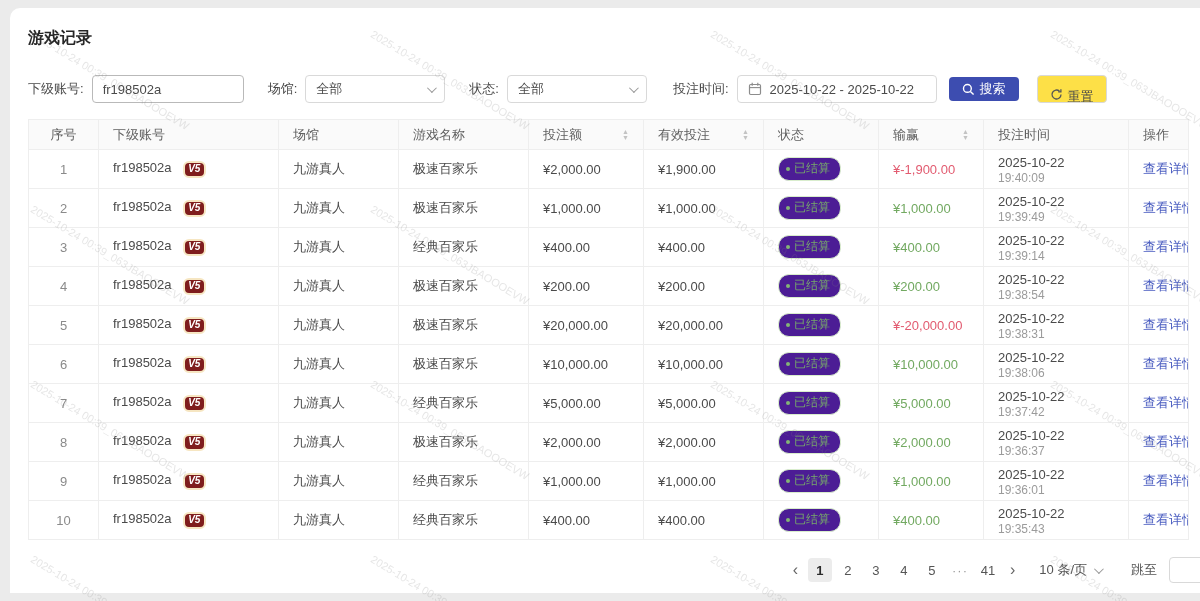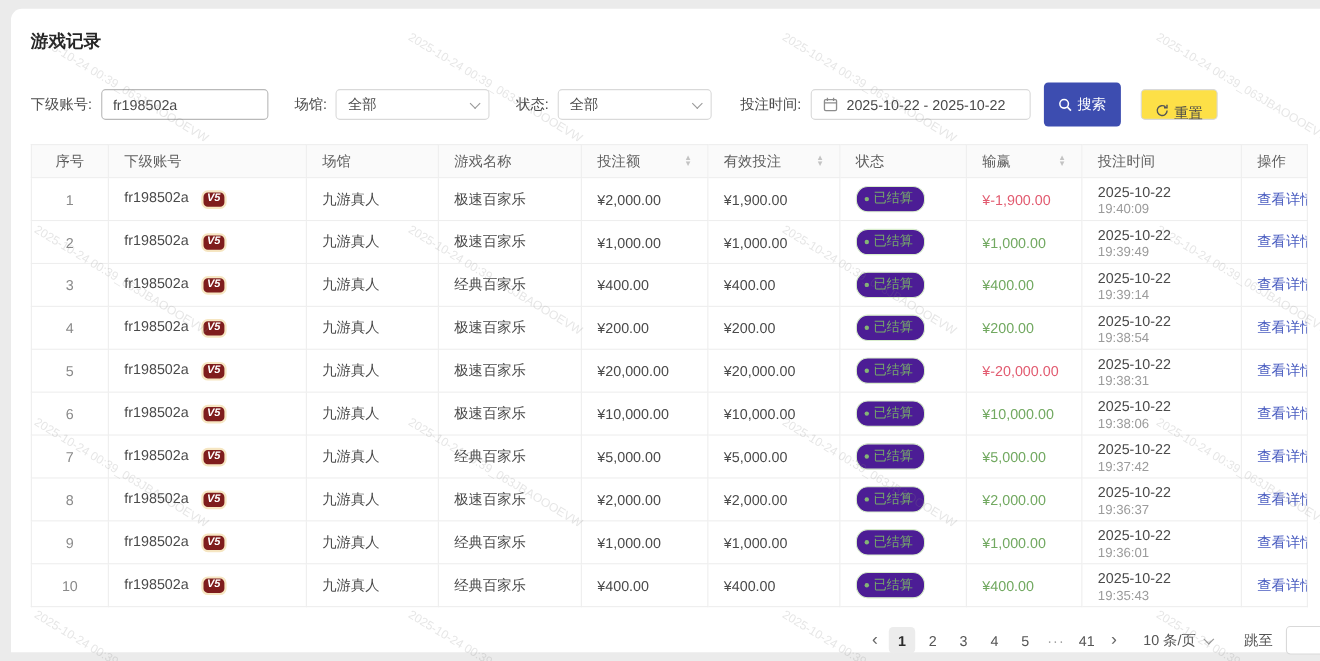--- a/index.html
+++ b/index.html
@@ -63,21 +63,21 @@
   .date-range {
     width: 200px; height: 28px;
     border: 1px solid #d9d9d9;
     border-radius: 4px;
     display: flex; align-items: center;
     padding: 0 10px;
     gap: 8px;
   }
   .date-range .dtext { flex: 1; text-align: left; white-space: nowrap; font-size: 13px; }
   .btn-search {
-    height: 40px;
+    height: 24px;
     background: #3d4db0;
     color: #fff;
     border: none;
     border-radius: 4px;
     font-size: 13px;
     padding: 0 13px;
     display: flex; align-items: center; gap: 5px;
     cursor: pointer;
     margin-left: 12px;
     font-family: Liberation Sans, sans-serif;

